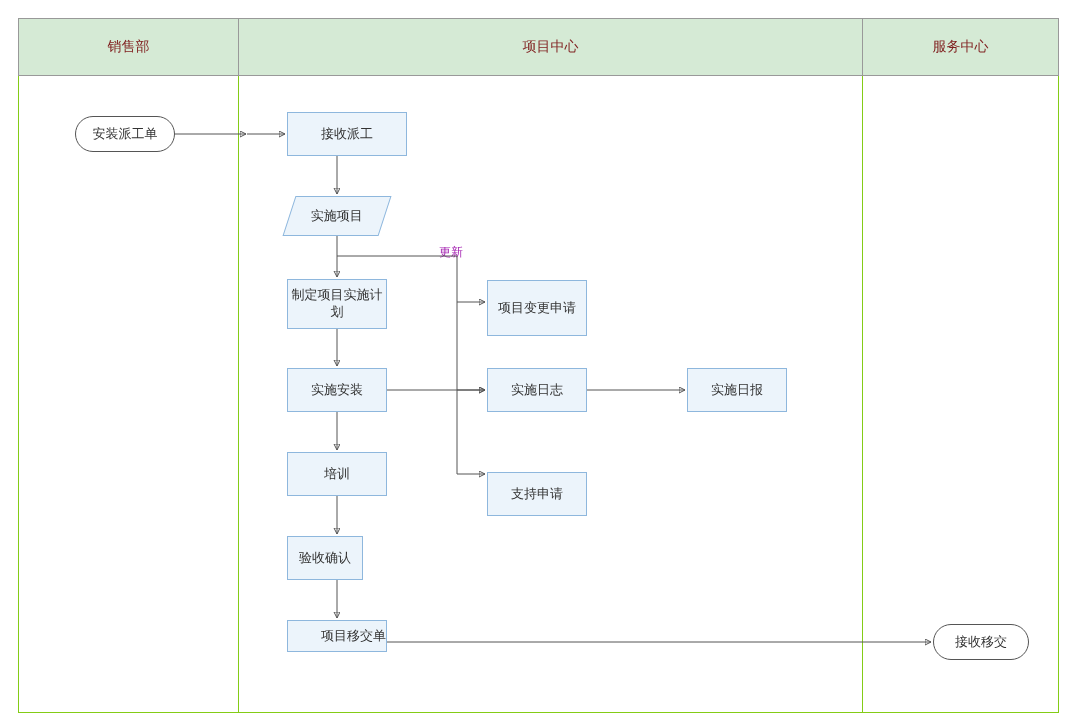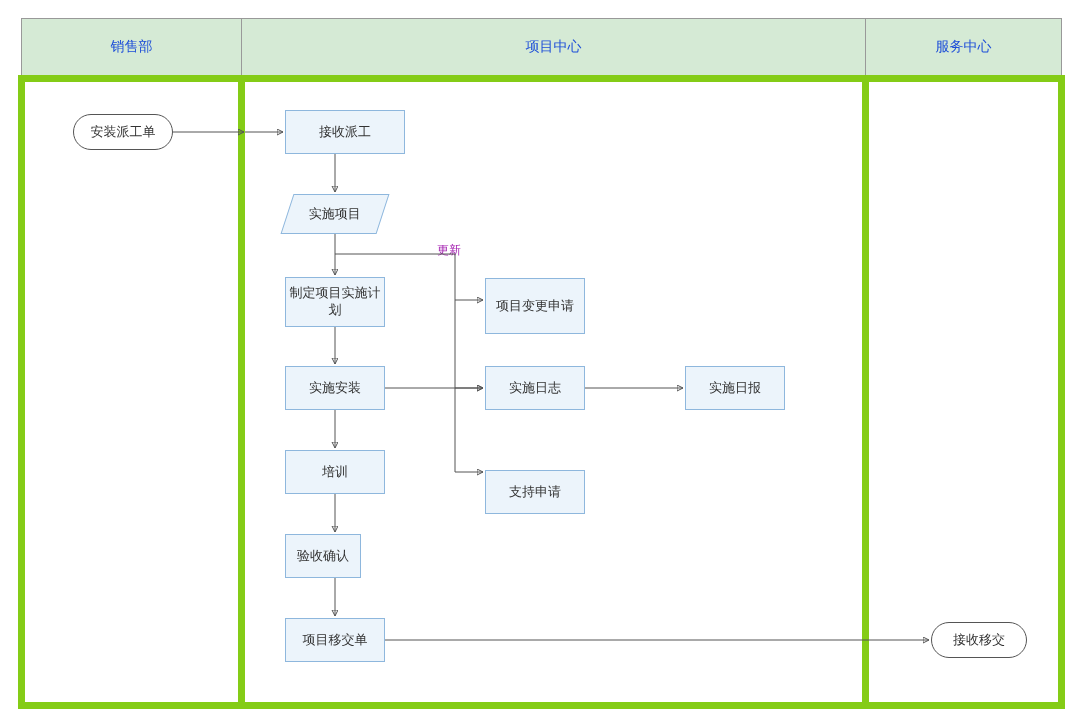--- a/index.html
+++ b/index.html
@@ -11,31 +11,31 @@
   .swimlane-table {
     border-collapse: collapse;
     width: 1040px;
     table-layout: fixed;
   }
   .swimlane-table th {
     background: #d5ead5;
     border: 1px solid #999;
     font-weight: normal;
     font-size: 14px;
-    color: #1d4ed8;
+    color: #7f1d1d;
     height: 54px;
     text-align: center;
     vertical-align: middle;
   }
   .swimlane-table td {
-    border: 7px solid #84cc16;
+    border: 1px solid #84cc16;
     vertical-align: top;
     position: relative;
     height: 620px;
-    padding: 0;
+    padding: 8px;
   }
   .lane-content {
     position: relative;
     width: 100%;
     height: 620px;
   }
   .node {
     position: absolute;
     box-sizing: border-box;
     font-size: 13px;
@@ -136,21 +136,21 @@
           </div>
 
           <div class="node rect-node" style="left:40px; top:368px; width:100px; height:44px;">
             <span>培训</span>
           </div>
 
           <div class="node rect-node" style="left:40px; top:452px; width:76px; height:44px;">
             <span>验收确认</span>
           </div>
 
-          <div class="node rect-node" style="left:40px; top:536px; width:100px; height:44px;">
+          <div class="node rect-node" style="left:40px; top:536px; width:100px; height:32px;justify-content:flex-end;">
             <span>项目移交单</span>
           </div>
 
           <div class="node rect-node" style="left:240px; top:196px; width:100px; height:56px;">
             <span>项目变更申请</span>
           </div>
 
           <div class="node rect-node" style="left:240px; top:284px; width:100px; height:44px;">
             <span>实施日志</span>
           </div>

